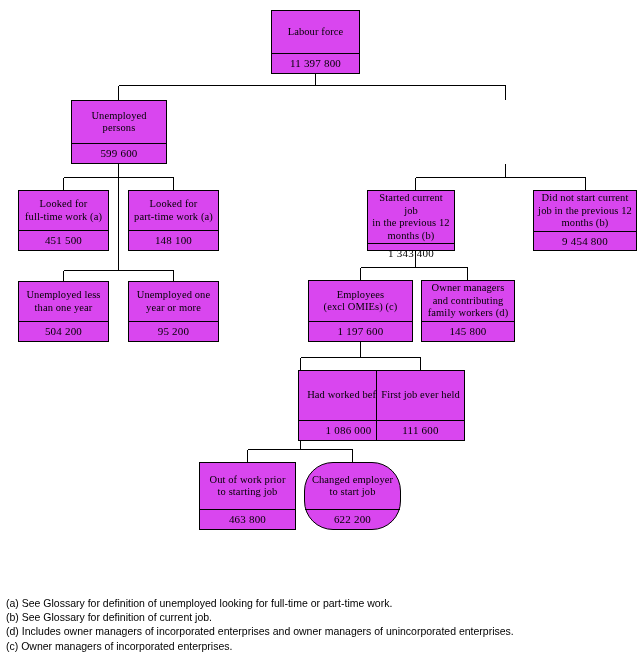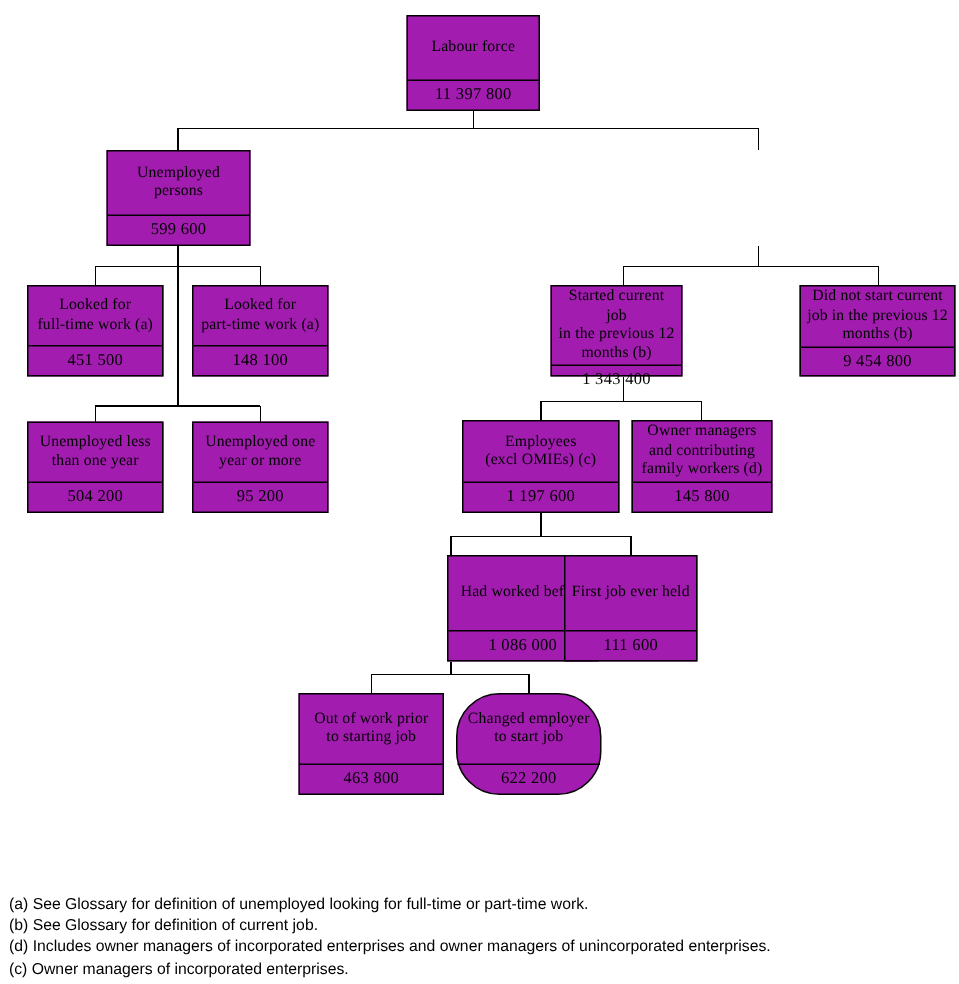--- a/index.html
+++ b/index.html
@@ -22,21 +22,21 @@
     left: 0;
     top: 0;
     width: 639px;
     height: 590px;
   }
 
   .node {
     position: absolute;
     box-sizing: border-box;
     border: 1px solid #000000;
-    background: #a21caf;
+    background: #d946ef;
     display: flex;
     flex-direction: column;
     z-index: 2;
   }
   .node-label {
     flex: 1 1 auto;
     display: flex;
     align-items: center;
     justify-content: center;
     text-align: center;

